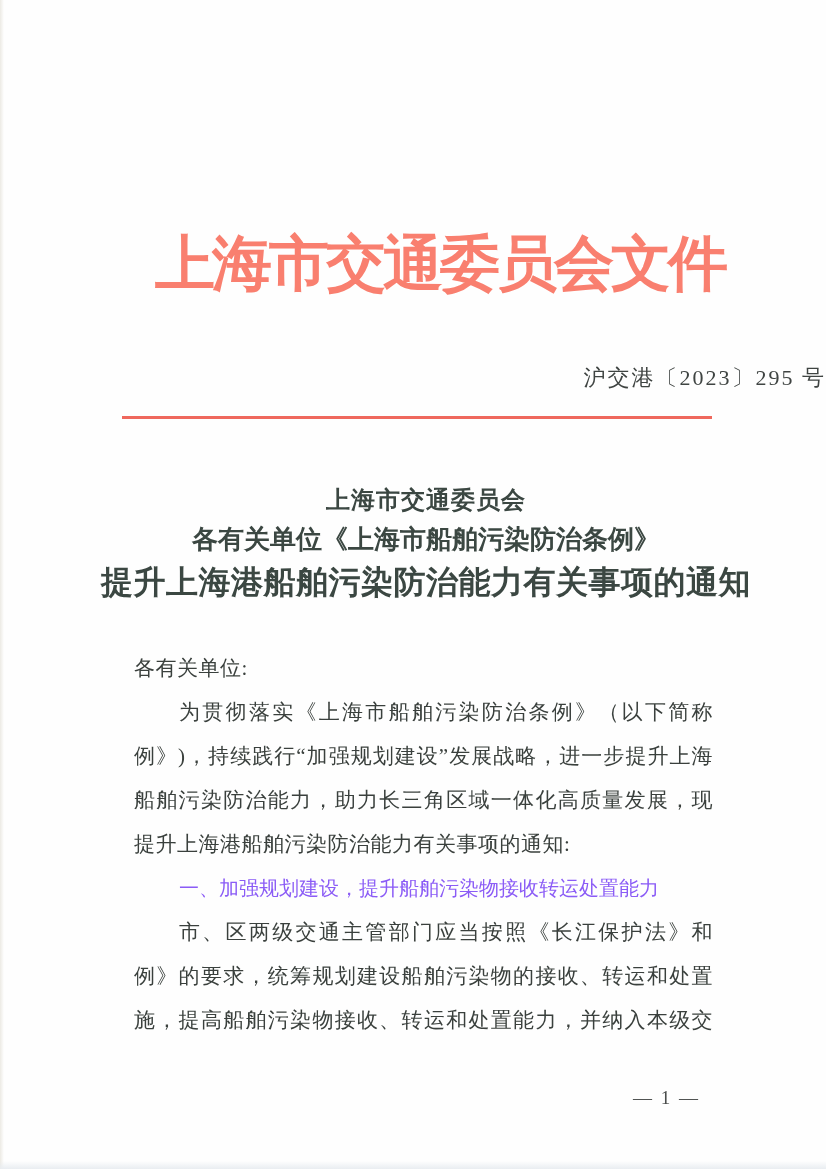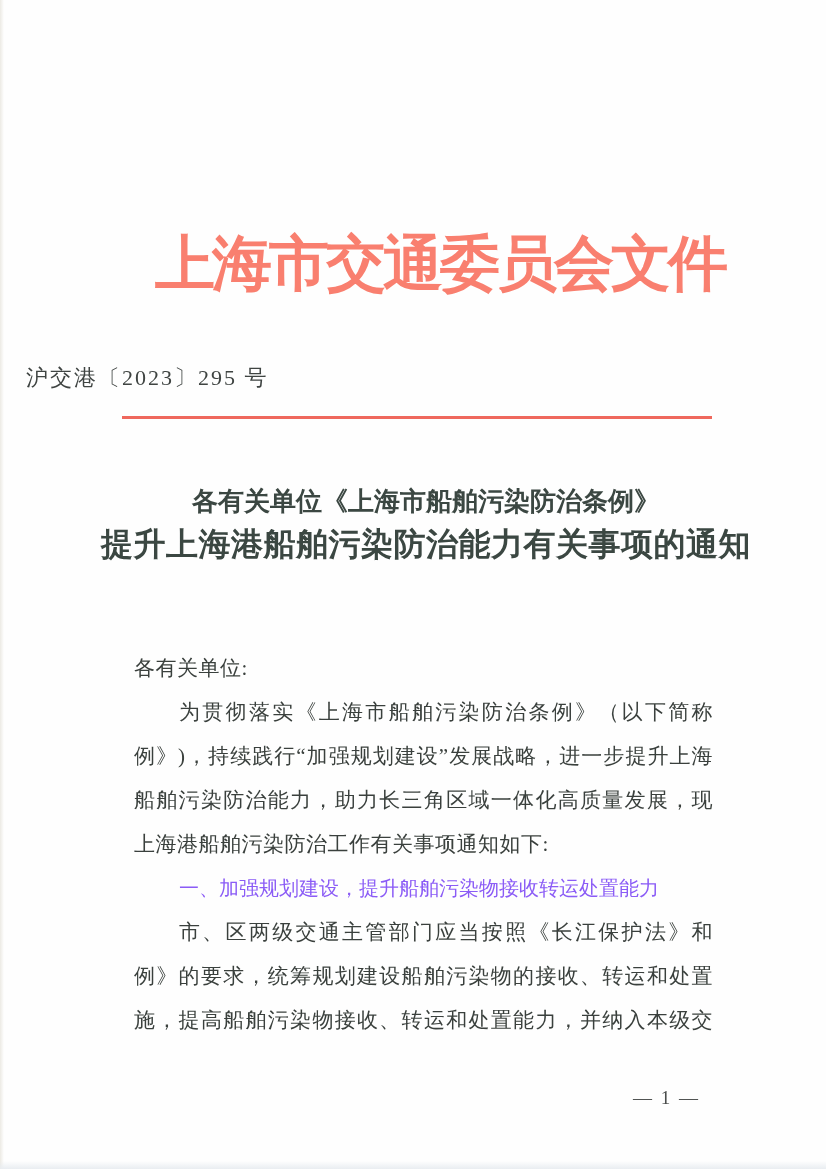--- a/index.html
+++ b/index.html
@@ -38,21 +38,21 @@
     font-weight: bold;
     letter-spacing: -3px;
     color: #f97f6f;
     white-space: nowrap;
   }
   .doc-number {
     position: absolute;
     top: 363px;
     left: 26px;
     width: 800px;
-    text-align: left;
+    text-align: right;
     font-size: 22px;
     line-height: 30px;
     letter-spacing: 2px;
     color: #3f4442;
     white-space: nowrap;
   }
   .red-line {
     position: absolute;
     top: 416px;
     left: 122px;
@@ -136,30 +136,31 @@
 <div class="page">
   <div class="edge-left"></div>
 
   <div class="letterhead-title">上海市交通委员会文件</div>
 
   <div class="doc-number">沪交港〔2023〕295 号</div>
 
   <div class="red-line"></div>
 
   <div class="title-block">
+    <div class="title-line1">上海市交通委员会</div>
     <div class="title-line2">各有关单位《上海市船舶污染防治条例》</div>
     <div class="title-line3">提升上海港船舶污染防治能力有关事项的通知</div>
   </div>
 
   <div class="doc-body" id="doc-body">
       <div class="line">各有关单位:</div>
       <div class="line justify indent">为贯彻落实《上海市船舶污染防治条例》（以下简称《条</div>
       <div class="line justify">例》)，持续践行“加强规划建设”发展战略，进一步提升上海港</div>
       <div class="line justify">船舶污染防治能力，助力长三角区域一体化高质量发展，现就</div>
-      <div class="line">上海港船舶污染防治工作有关事项通知如下:</div>
+      <div class="line">提升上海港船舶污染防治能力有关事项的通知:</div>
       <div class="line indent heading">一、加强规划建设，提升船舶污染物接收转运处置能力</div>
       <div class="line justify indent">市、区两级交通主管部门应当按照《长江保护法》和《条</div>
       <div class="line justify">例》的要求，统筹规划建设船舶污染物的接收、转运和处置设</div>
       <div class="line justify">施，提高船舶污染物接收、转运和处置能力，并纳入本级交通</div>
     </div>
 
   <div class="page-number">— 1 —</div>
 
   <div class="edge-bottom"></div>
 </div>

